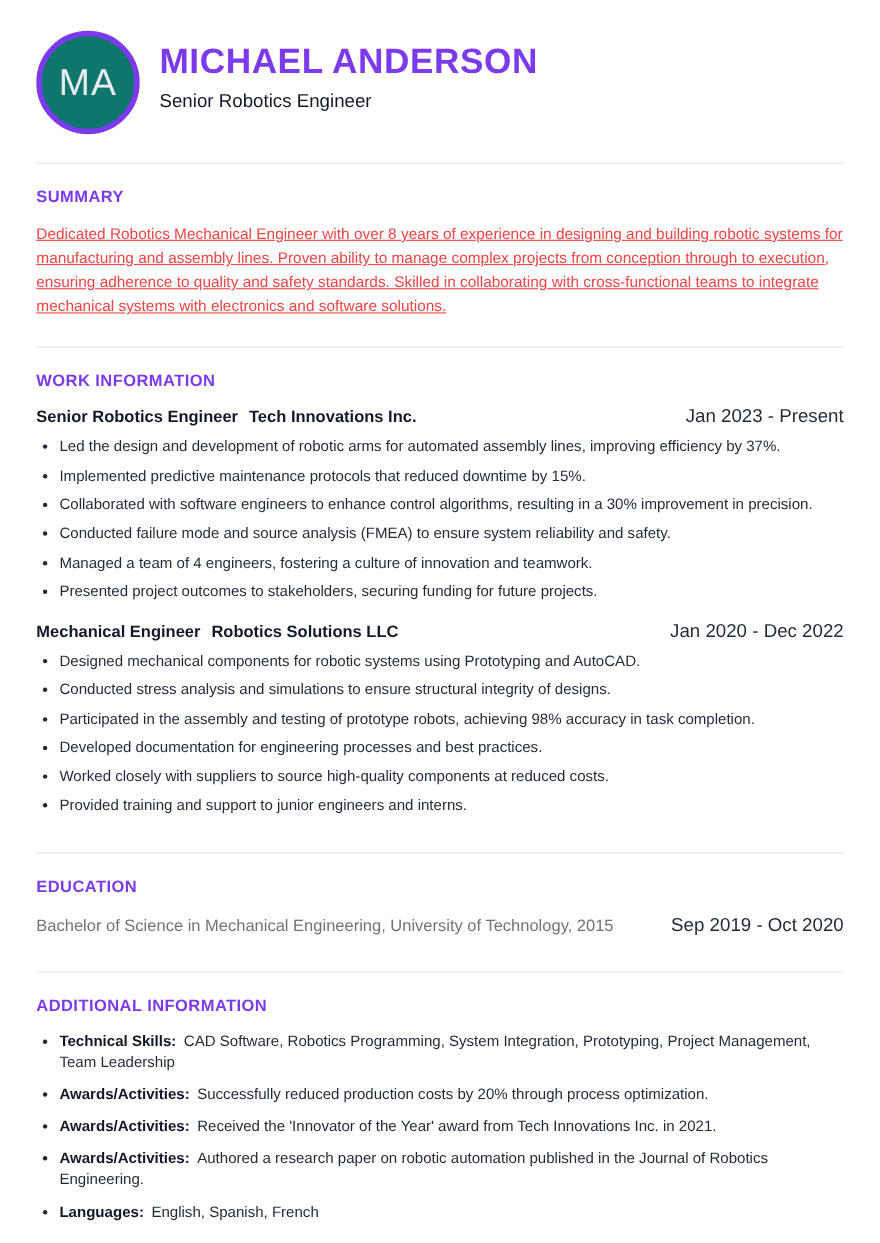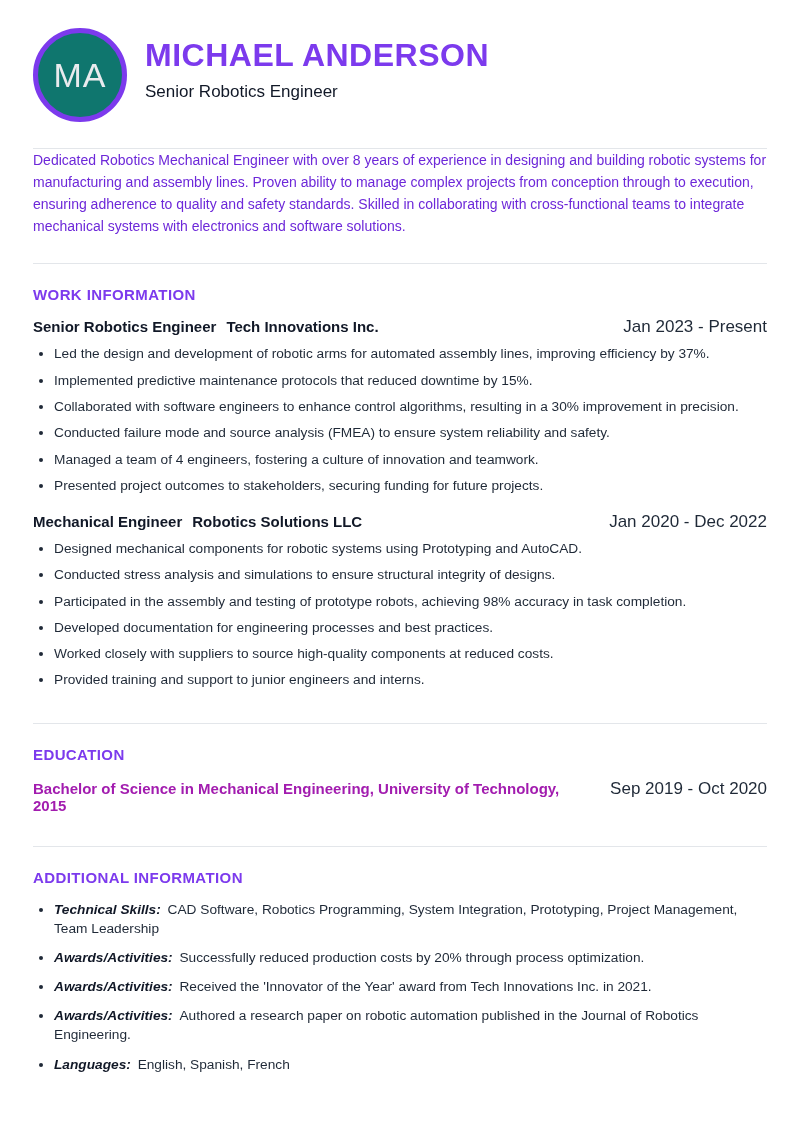--- a/index.html
+++ b/index.html
@@ -41,21 +41,21 @@
 
   
   hr.divider {
     border: none; border-top: 1px solid #e3e6ea; margin-top: 26px;
   }
   hr.divider.wide-gap { margin-top: 32px; }
   h2.section-heading {
     font-size: 15px; font-weight: 700; color: #7c3aed;
     letter-spacing: 0.4px; margin: 22px 0 13px 0;
   }
-  .summary-text { font-size: 14px; line-height: 1.58; color: #6d28d9; }
+  .summary-text { font-size: 14px; line-height: 1.58; color: #ef4444; text-decoration: underline; }
 
   
   .job { margin-bottom: 16px; }
   .job-header {
     display: flex; justify-content: space-between; align-items: baseline;
     margin: 14px 0 7px 0;
   }
   .job-title-line { font-size: 15px; font-weight: 700; color: #111827; }
   .job-company { margin-left: 10px; }
   .dates { font-size: 17px; color: #1f2937; font-weight: 400; white-space: nowrap; }
@@ -63,48 +63,49 @@
   ul.bullets { list-style: disc; padding-left: 21px; }
   ul.bullets li {
     font-size: 13.7px; line-height: 1.48; color: #1f2937; margin-bottom: 6px;
   }
 
   
   .edu-row {
     display: flex; justify-content: space-between; align-items: baseline;
     margin-top: 16px;
   }
-  .edu-degree { font-size: 15px; font-weight: 700; color: #a21caf; padding-right: 20px; }
+  .edu-degree { font-size: 15px; font-weight: 400; color: #737373; padding-right: 20px; }
 
   
   ul.extra-list { list-style: disc; padding-left: 21px; margin-top: 14px; }
   ul.extra-list li {
     font-size: 13.7px; line-height: 1.4; color: #1f2937; margin-bottom: 10px;
   }
-  ul.extra-list li strong { font-weight: 700; color: #111827; font-style: italic; }
+  ul.extra-list li strong { font-weight: 700; color: #111827; }
   ul.extra-list li .extra-text { margin-left: 3px; }
 </style>
 </head>
 <body>
 
 <div class="page">
 
   <header class="header">
     <div class="avatar">
       <span class="avatar-initials">MA</span>
     </div>
     <div class="header-text">
       <h1 class="name">MICHAEL ANDERSON</h1>
       <div class="subtitle">Senior Robotics Engineer</div>
     </div>
   </header>
 
   <hr class="divider">
 
   <section>
+    <h2 class="section-heading">SUMMARY</h2>
     <p class="summary-text">Dedicated Robotics Mechanical Engineer with over 8 years of experience in designing and building robotic systems for manufacturing and assembly lines. Proven ability to manage complex projects from conception through to execution, ensuring adherence to quality and safety standards. Skilled in collaborating with cross-functional teams to integrate mechanical systems with electronics and software solutions.</p>
   </section>
 
   <hr class="divider">
 
   <section>
     <h2 class="section-heading">WORK INFORMATION</h2>
 
     <div class="job">
       <div class="job-header">

